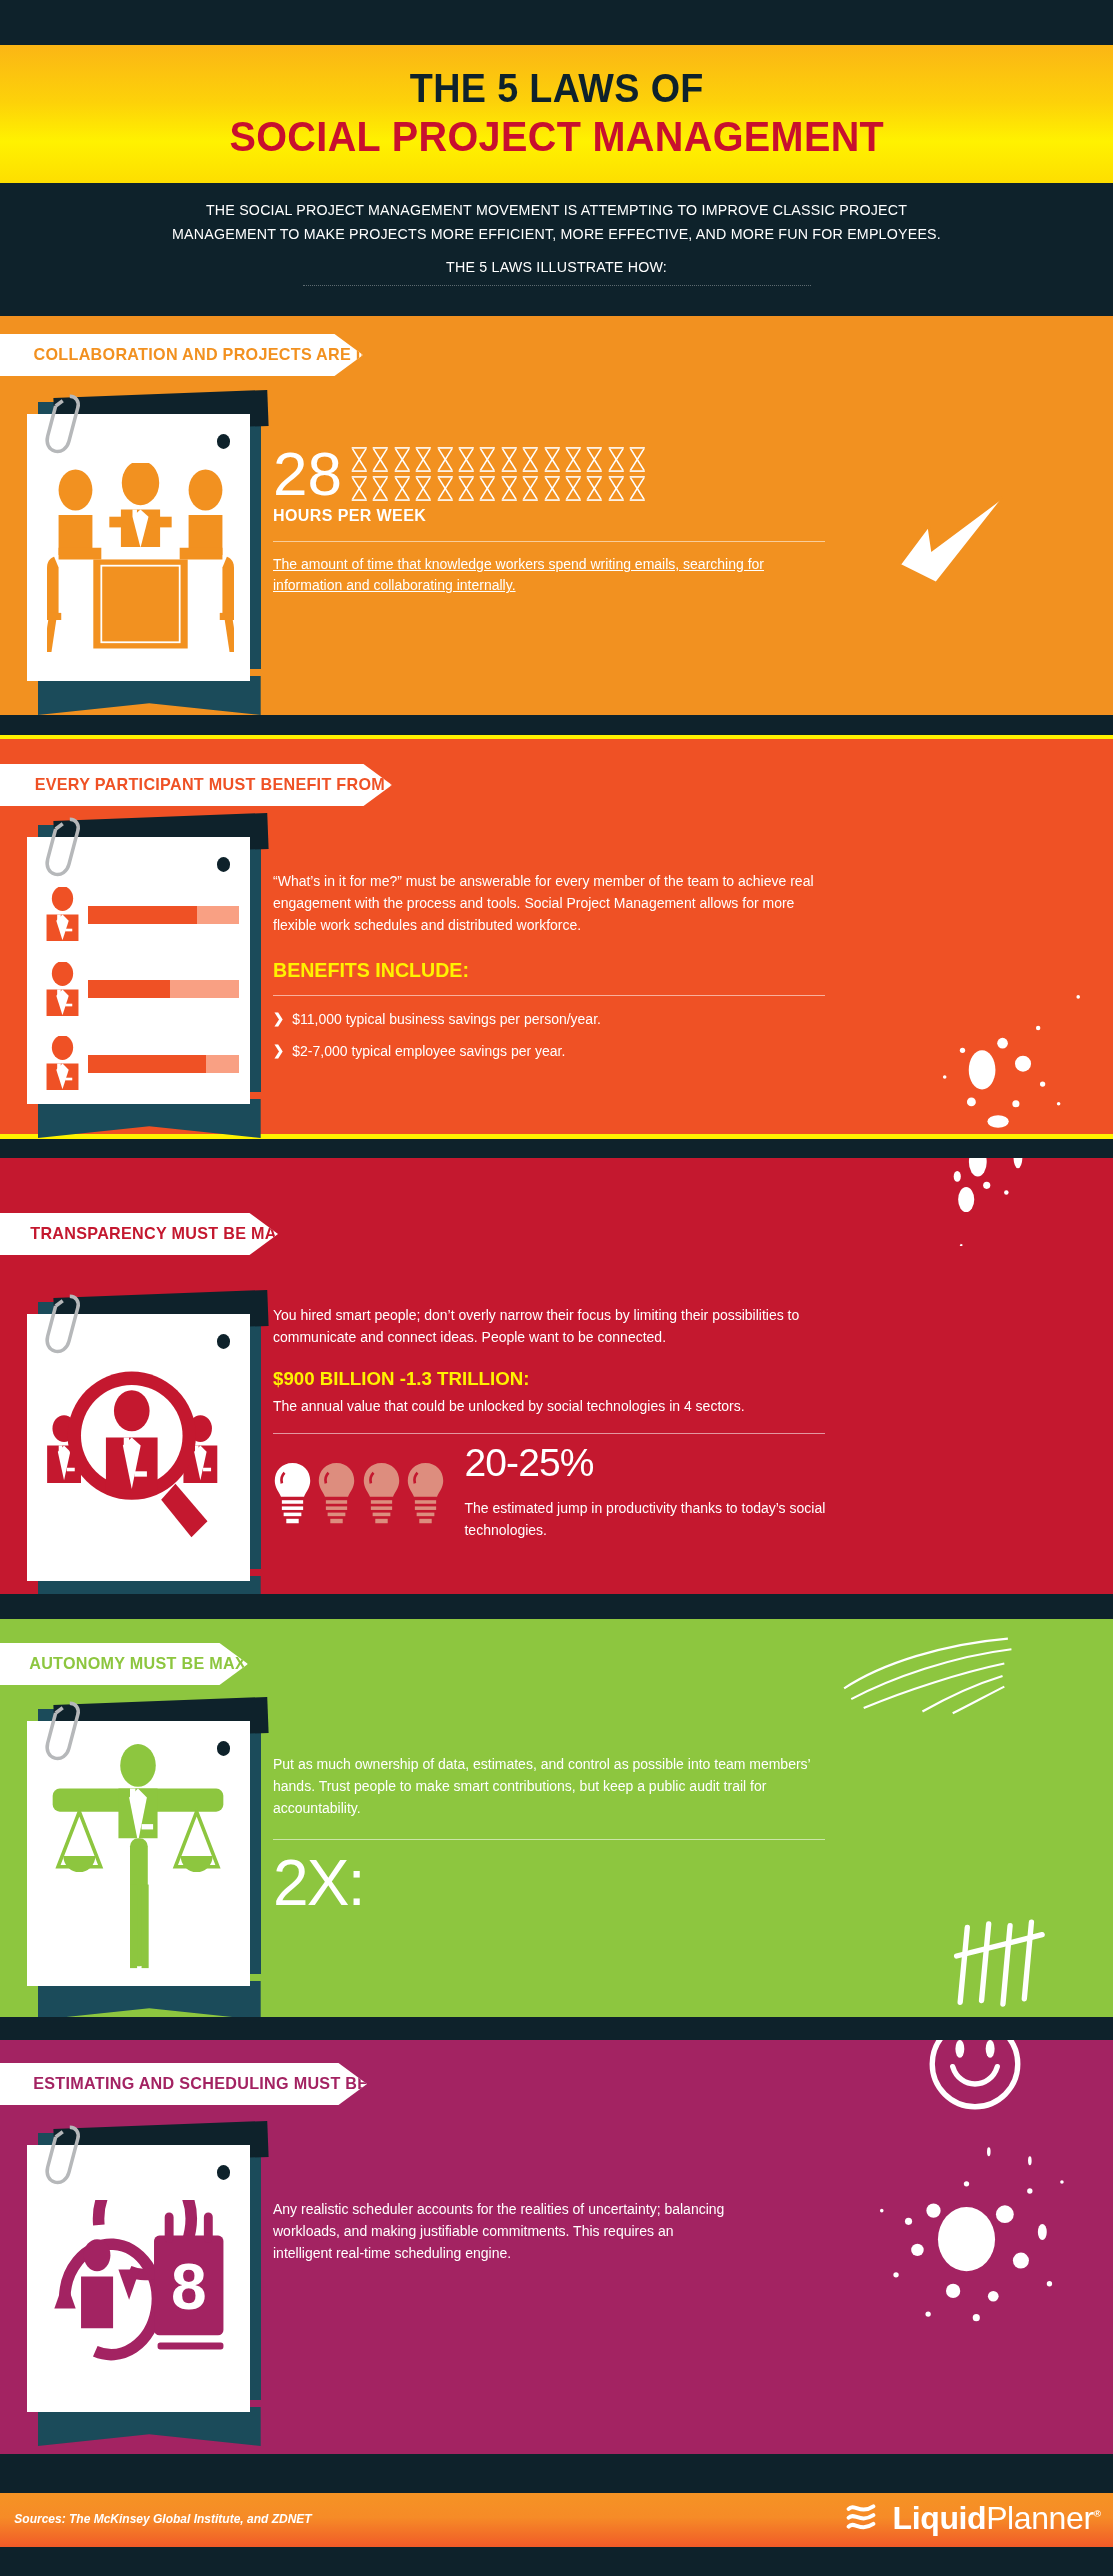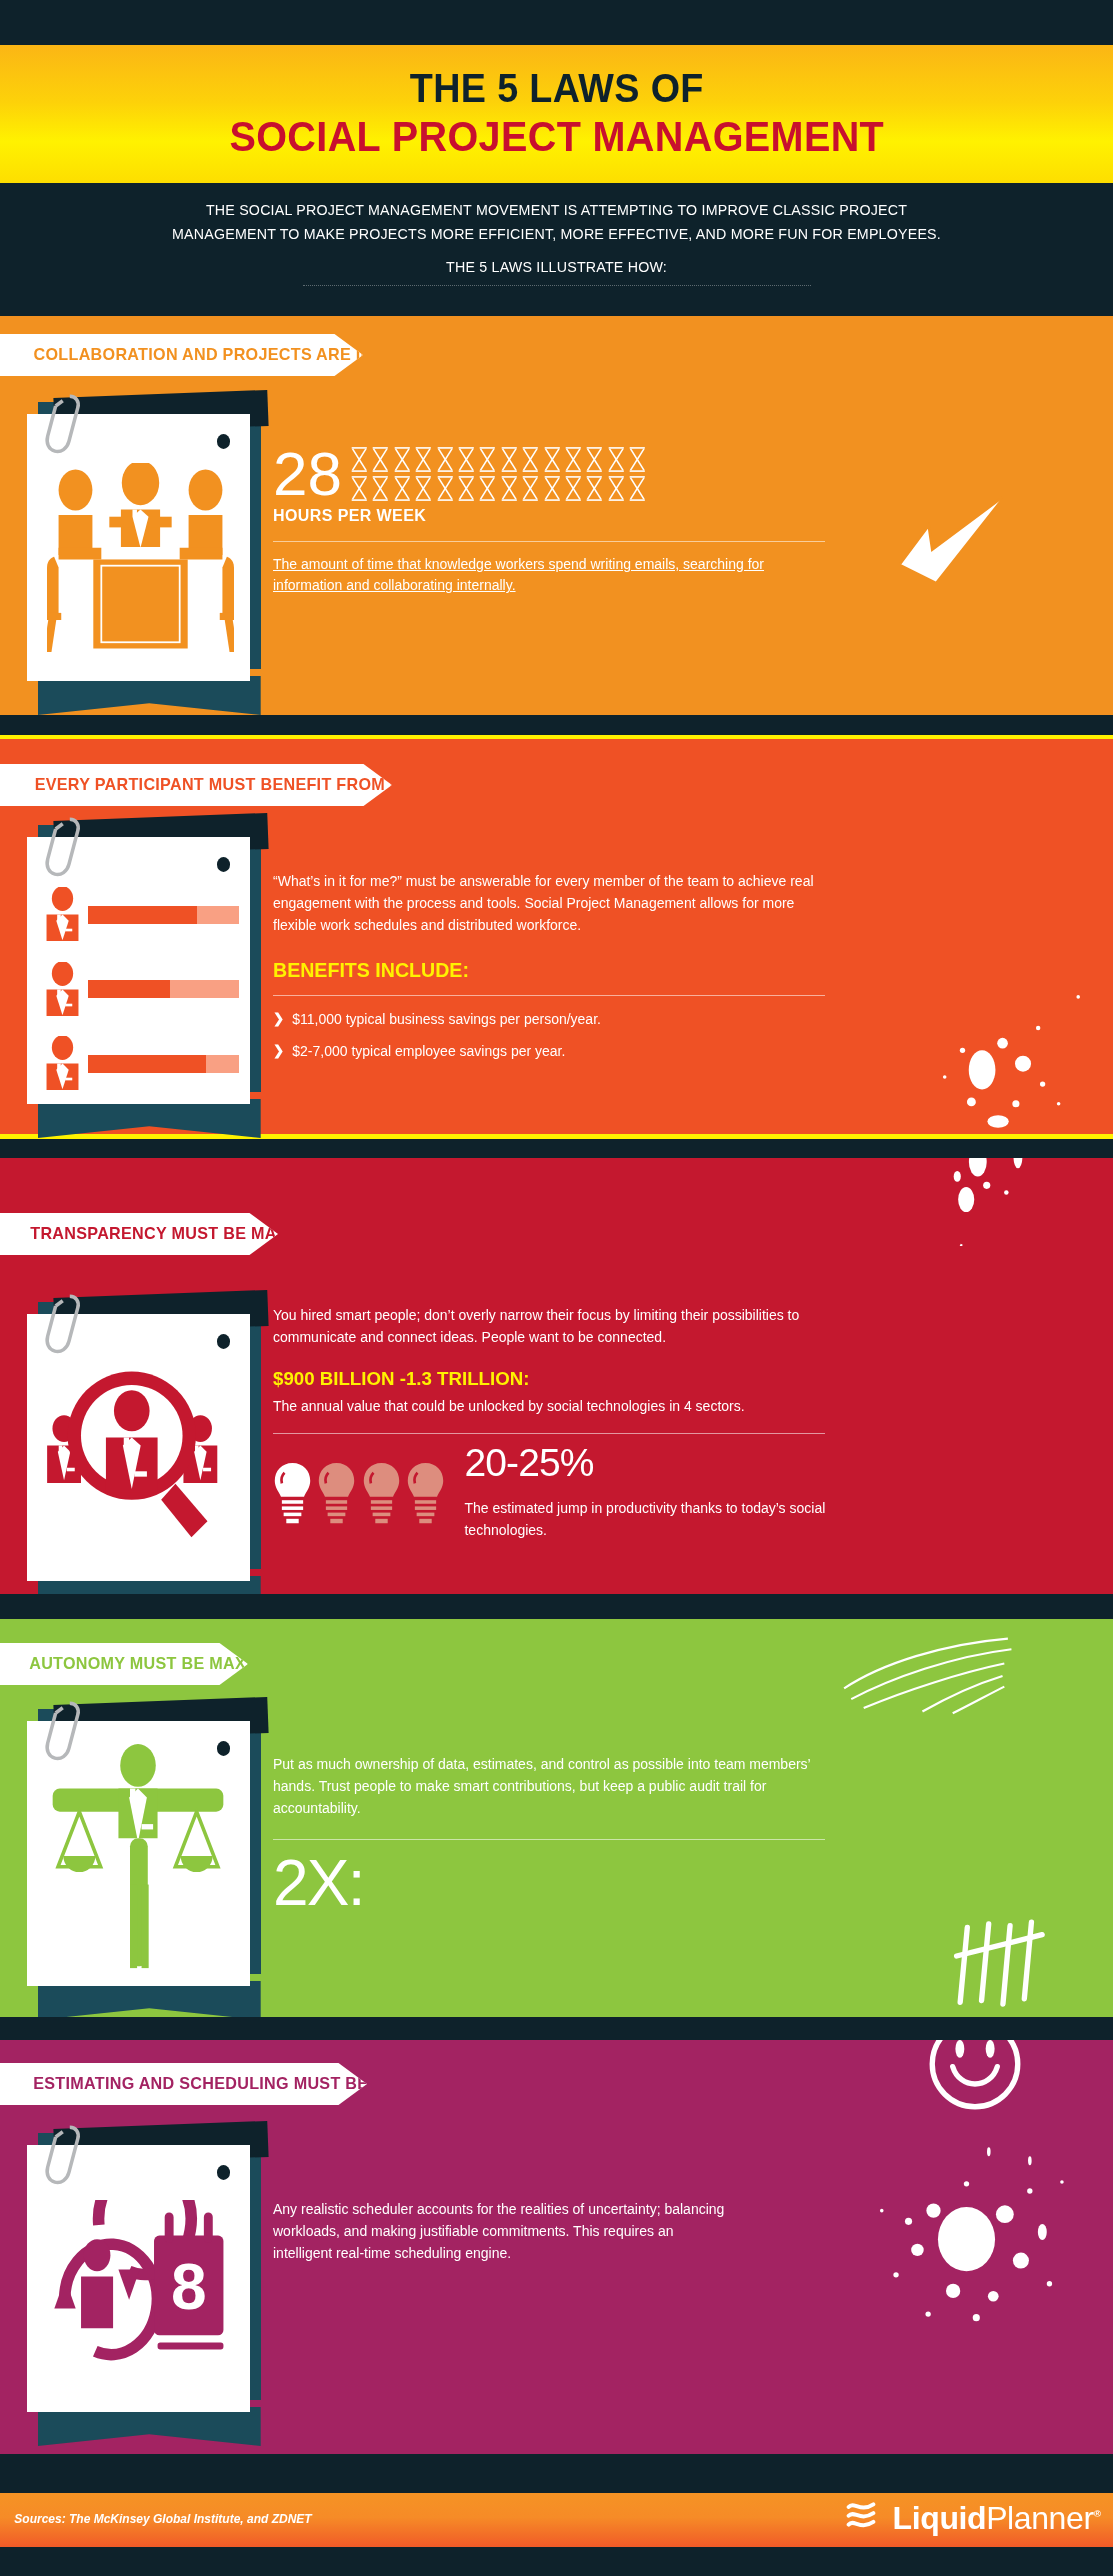--- a/index.html
+++ b/index.html
@@ -127,21 +127,21 @@
   .footer-orange {
     position:absolute; left:0; top:2493px; width:1113px; height:54px;
     background: linear-gradient(180deg,#f59324 0%,#f68b27 45%,#f05a28 100%);
   }
   .sources {
     position:absolute; left:14.3px; top:2512px;
     color:#ffffff; font-size:12px; font-style:italic; font-weight:bold;
   }
   .lp-logo {
     position:absolute; right:12.5px; top:2496px;
-    display:flex; gap:17px;
+    display:flex; align-items:center; gap:17px;
   }
   .lp-wave { width:30px; height:36px; }
   .lp-text { color:#ffffff; font-size:32px; line-height:36px; font-weight:bold; letter-spacing:-0.4px; }
   .lp-text .thin { font-weight:normal; }
   .lp-reg { color:#ffffff; font-size:9.8px; vertical-align:super; }
   .footer-bottom { position:absolute; left:0; top:2547px; width:1113px; height:28.5px; background:#0e222b; }
 </style>
 </head>
 <body>
 

